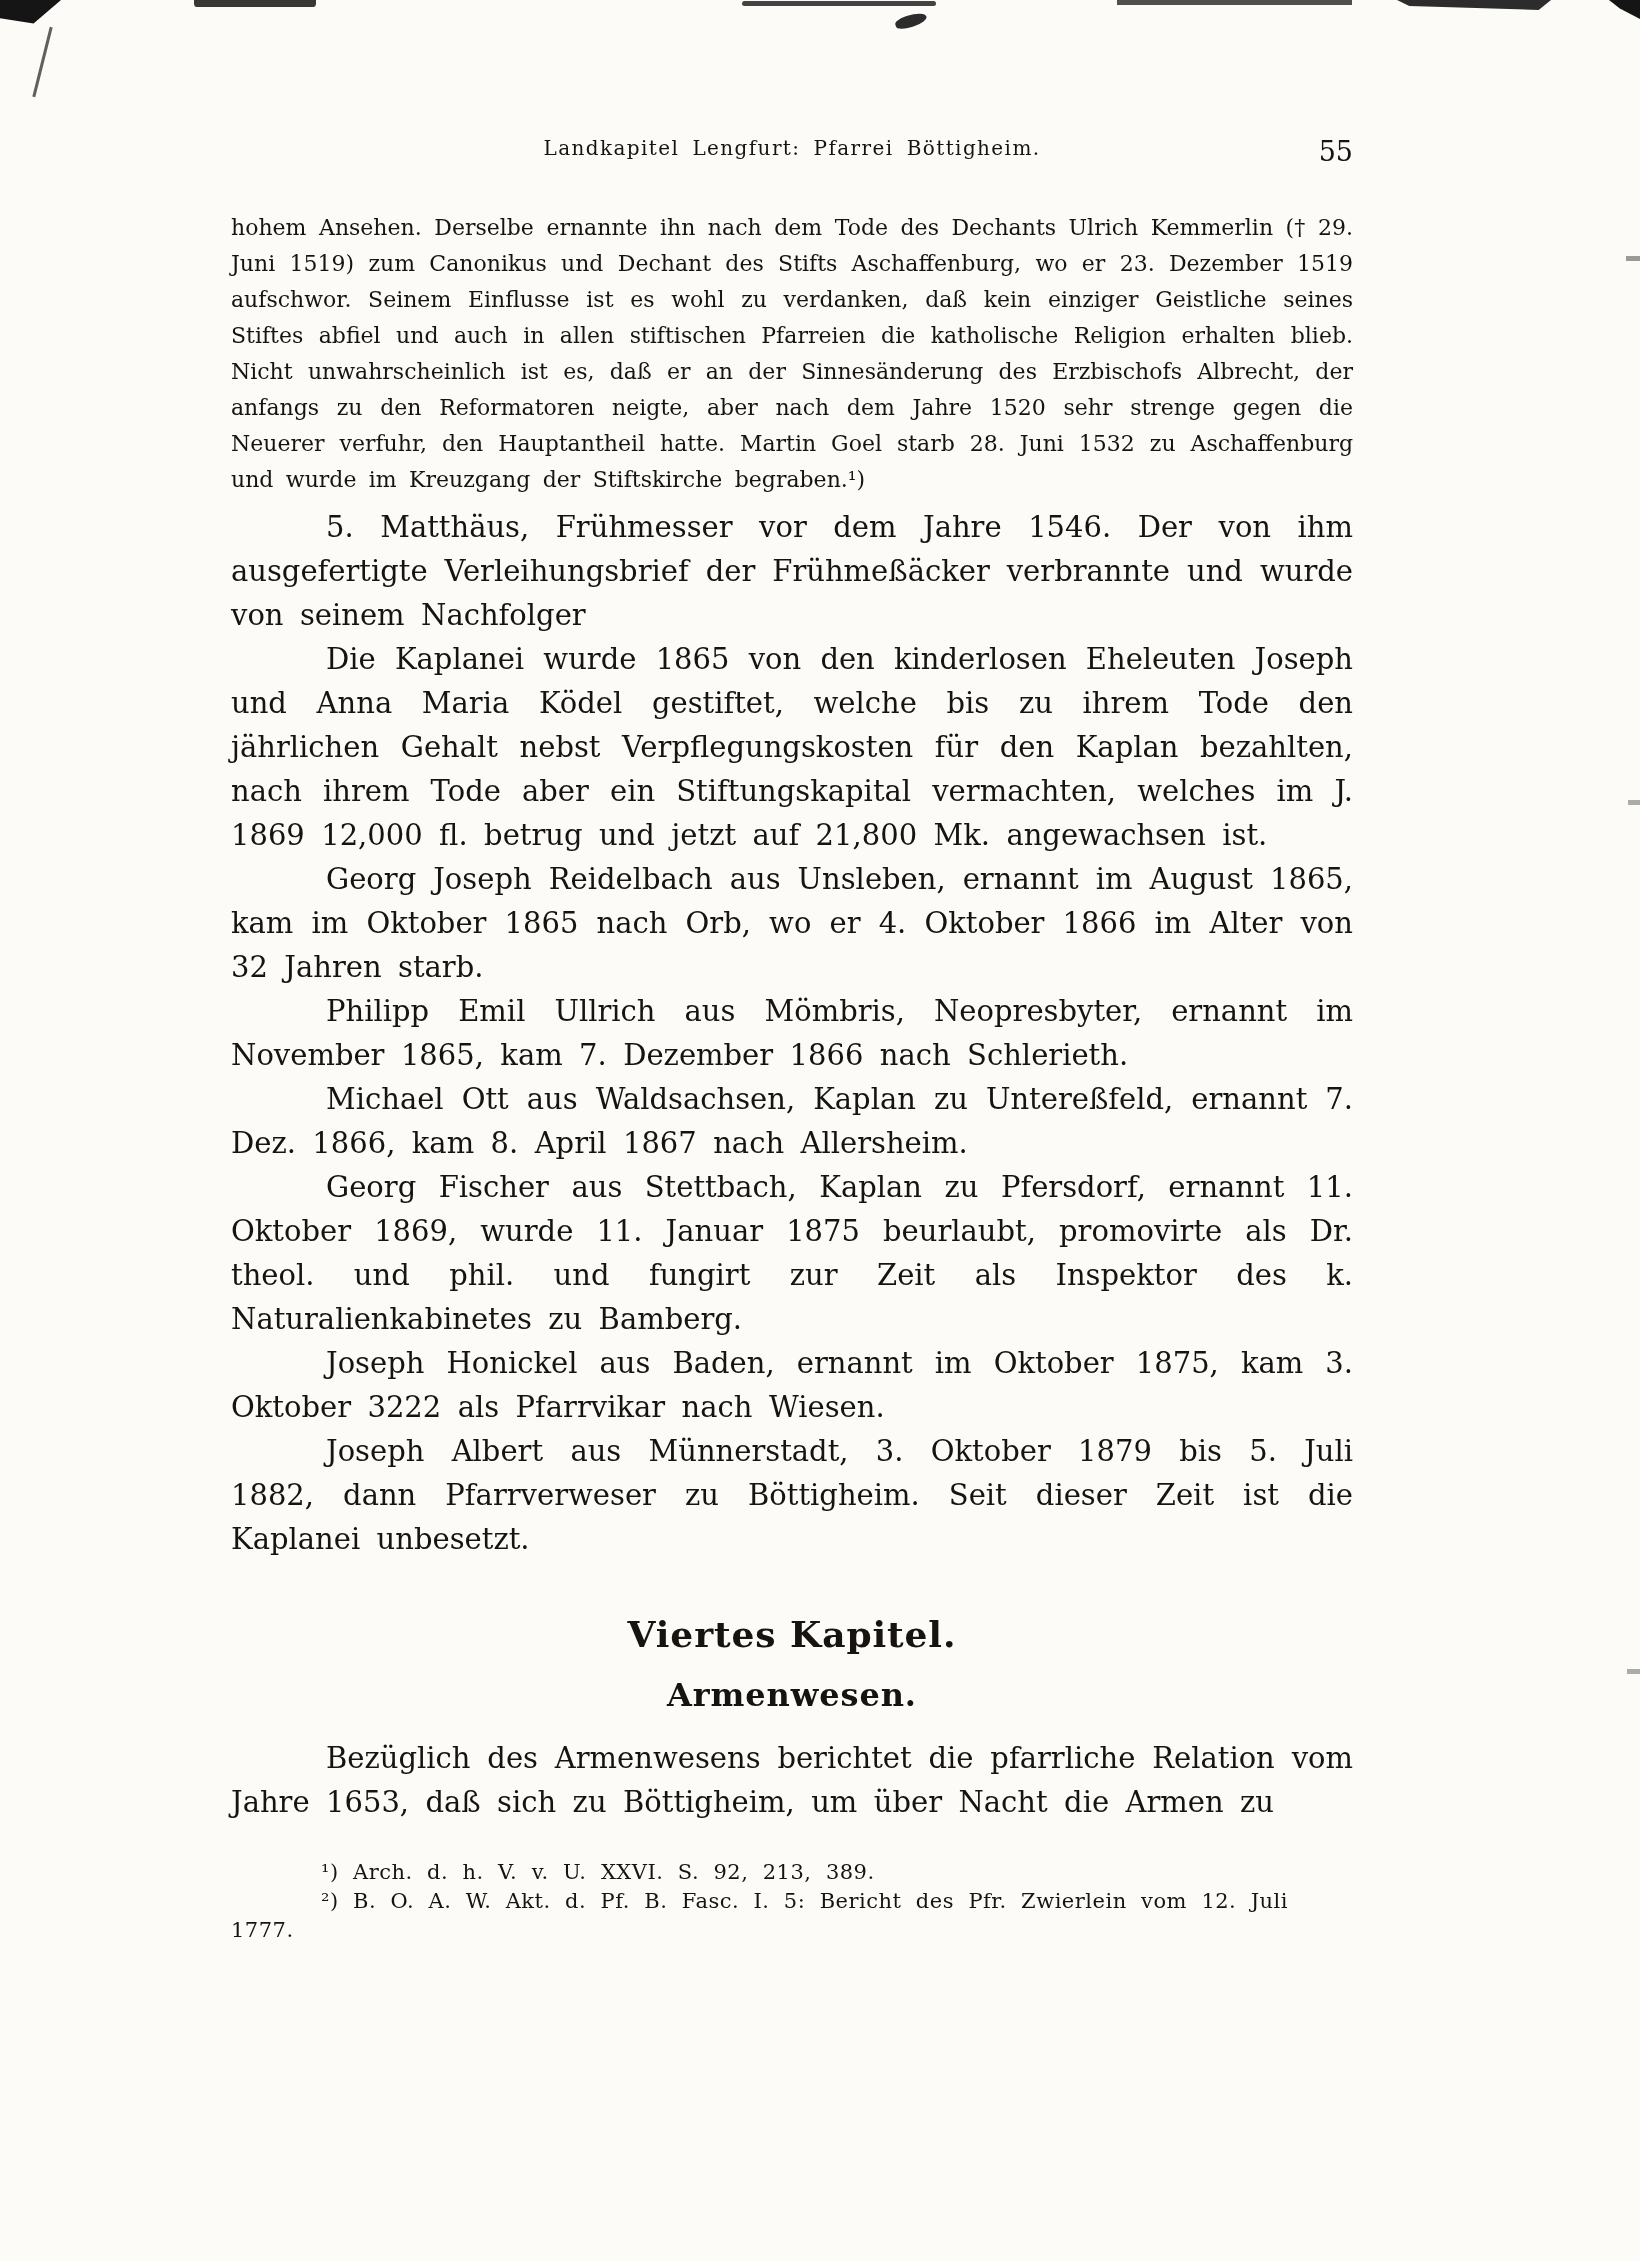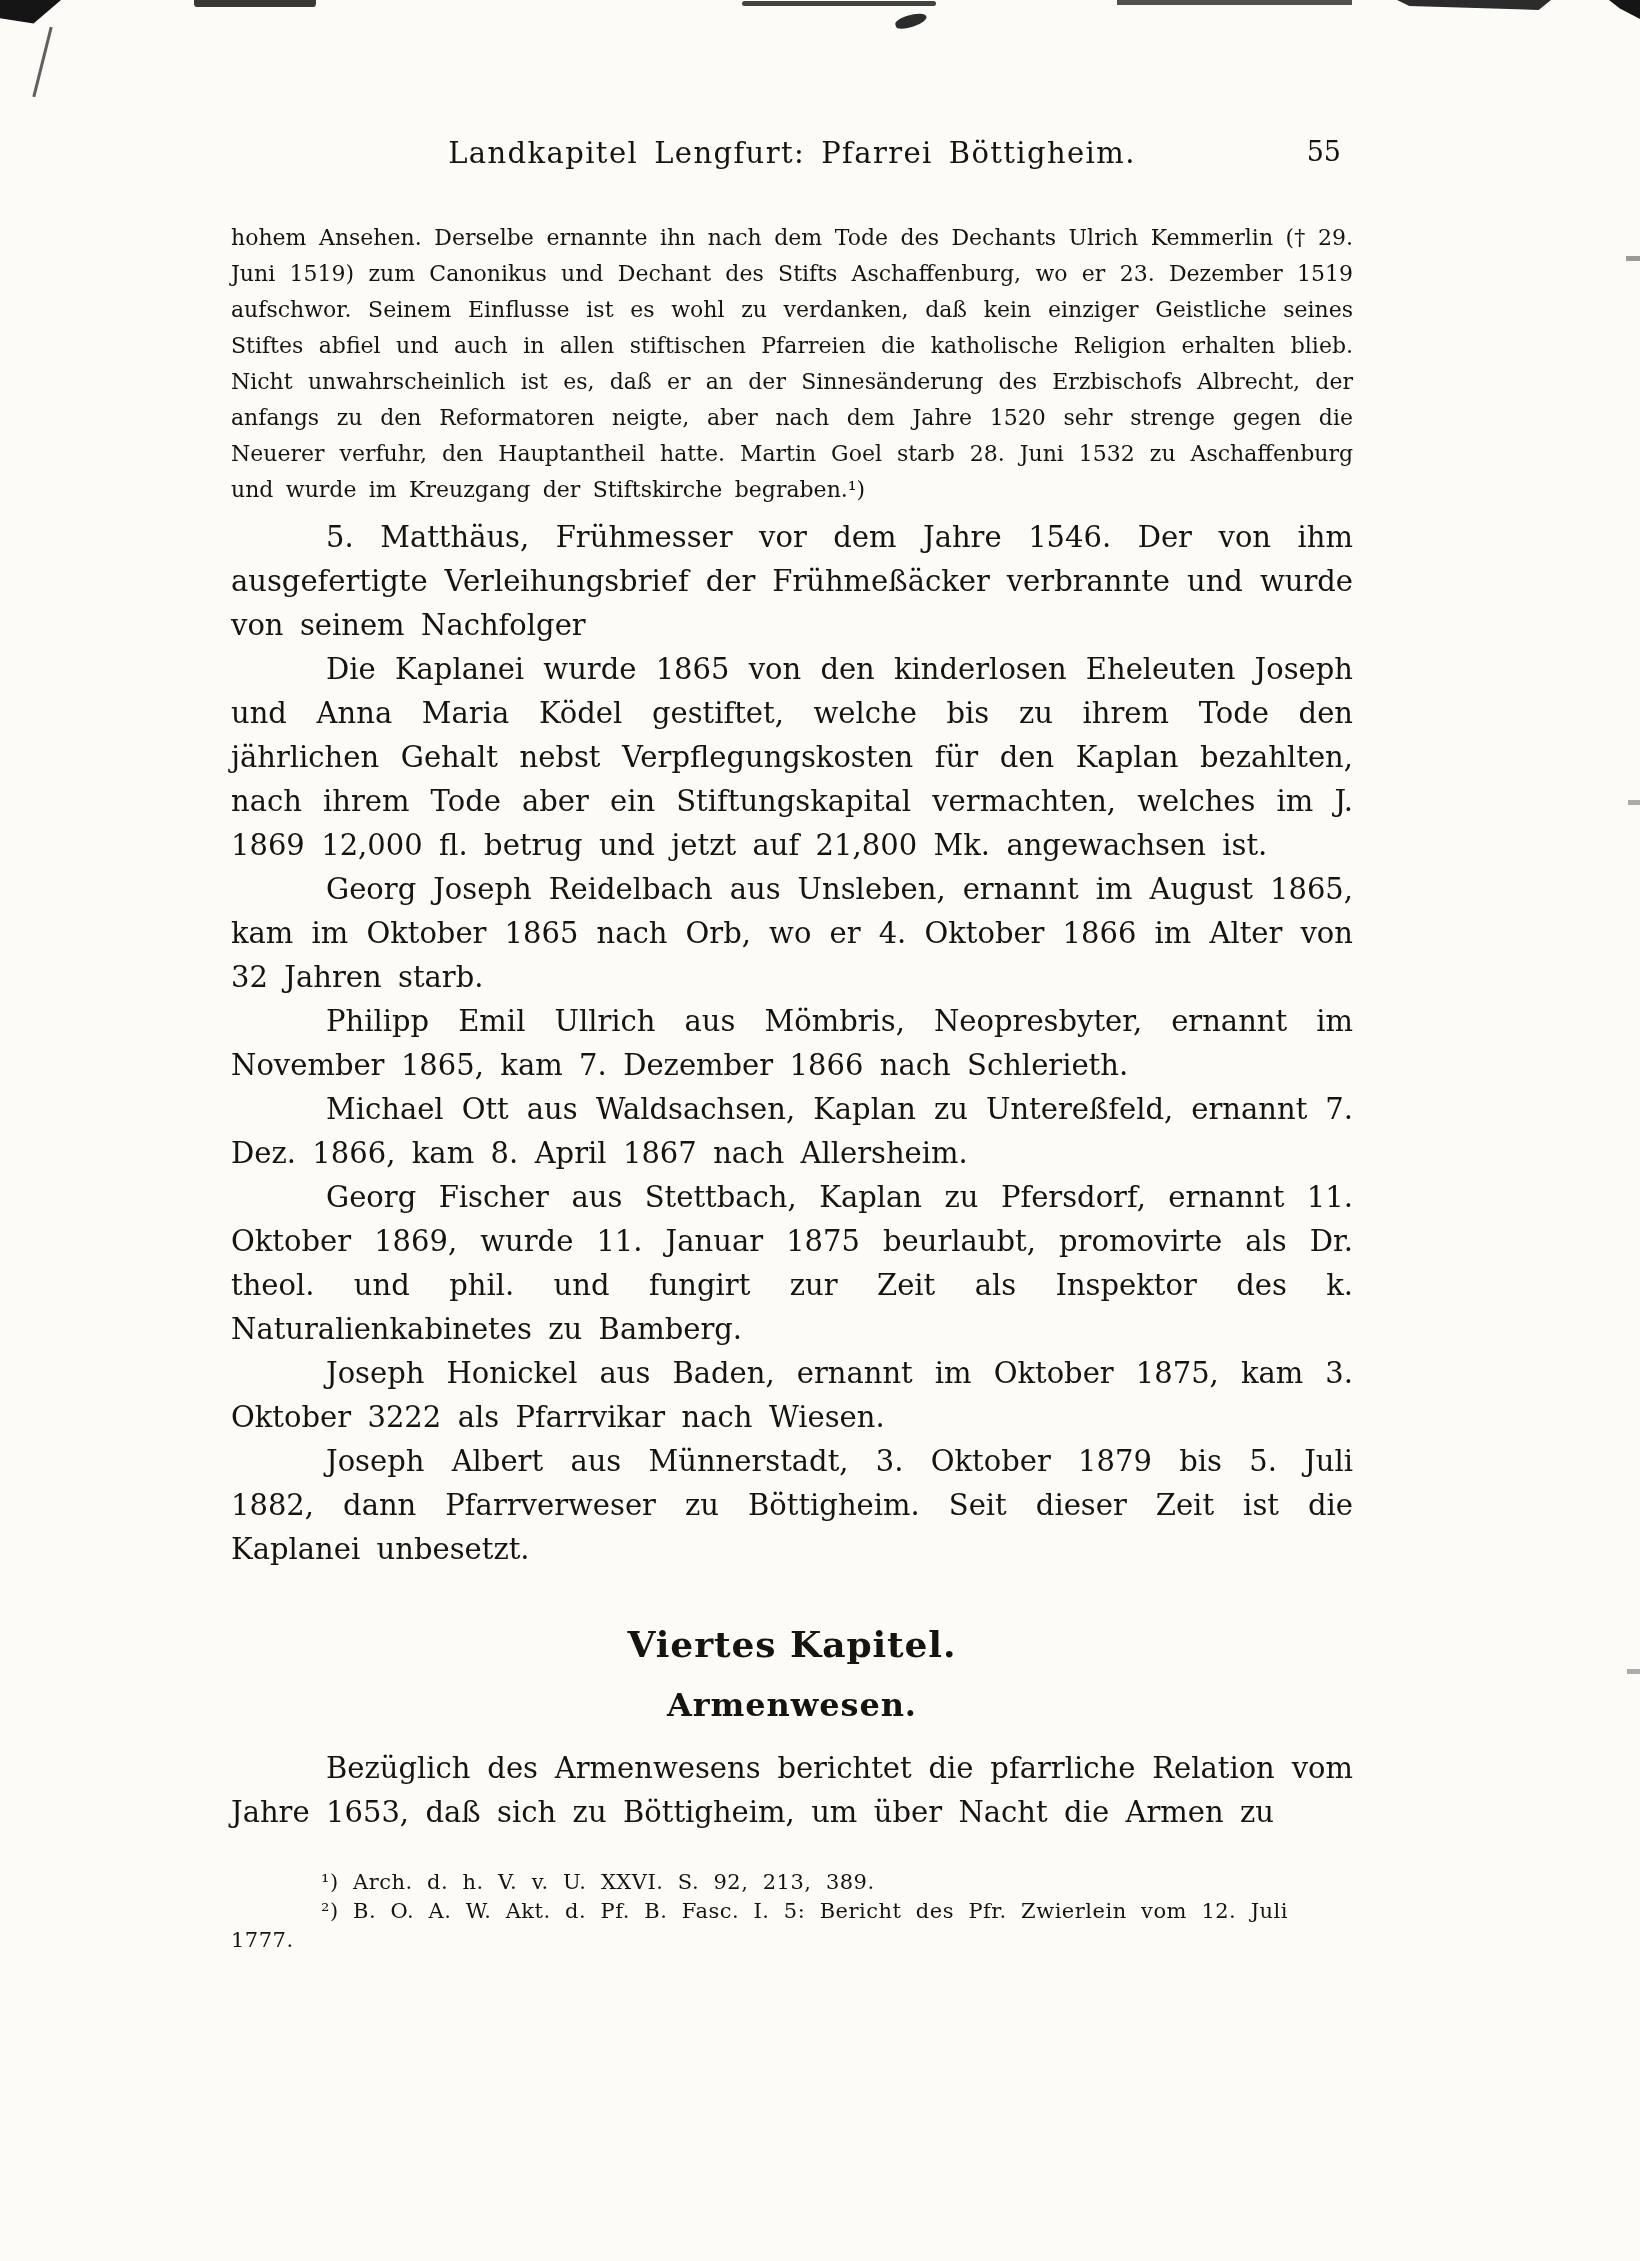--- a/index.html
+++ b/index.html
@@ -31,27 +31,27 @@
   .a11 { left: 1627px; top: 1669px; width: 13px; height: 4.5px; background: #4a4a4a; opacity: .45; }
 
   
   .running-head {
     position: relative;
     margin: 136px 0 50px 231px;
     width: 1122px;
     text-align: center;
   }
   .rh-title {
-    font-size: 29px;
+    font-size: 20px;
     letter-spacing: 1.4px;
     word-spacing: 5.4px;
   }
   .rh-num {
     position: absolute;
-    right: 12px;
+    right: 0;
     top: 0;
     font-size: 27px;
   }
 
   
   .text-col {
     position: relative;
     margin-left: 231px;
     width: 1122px;
   }

